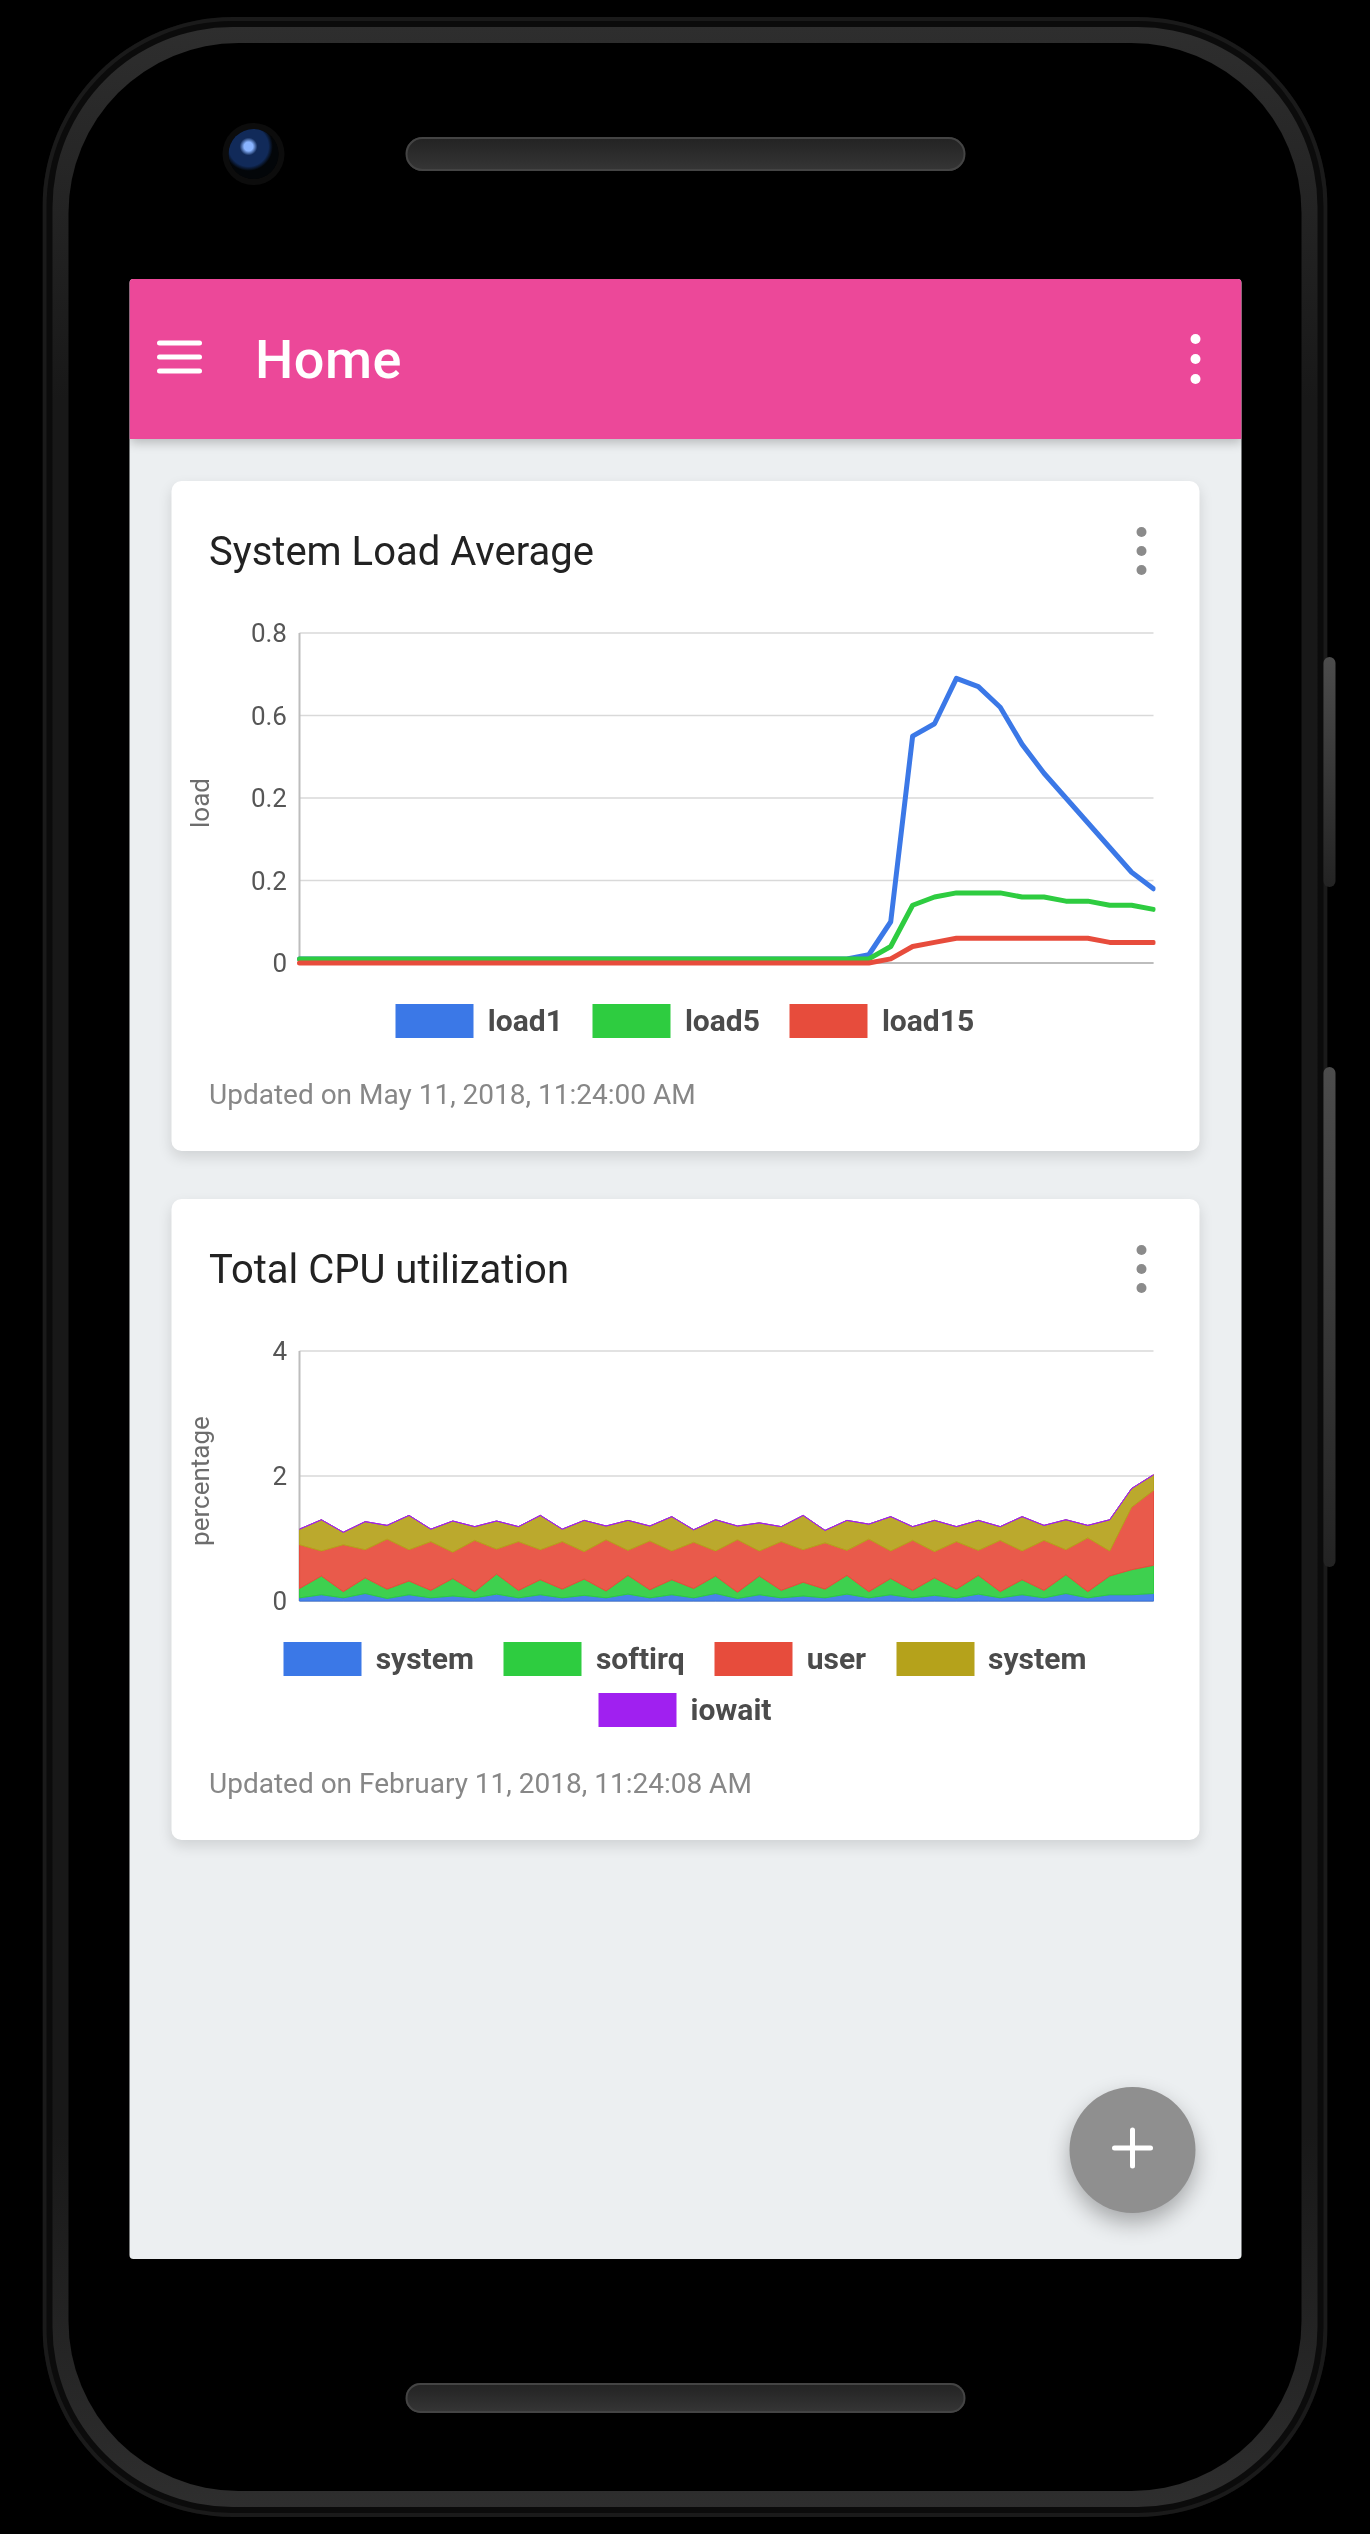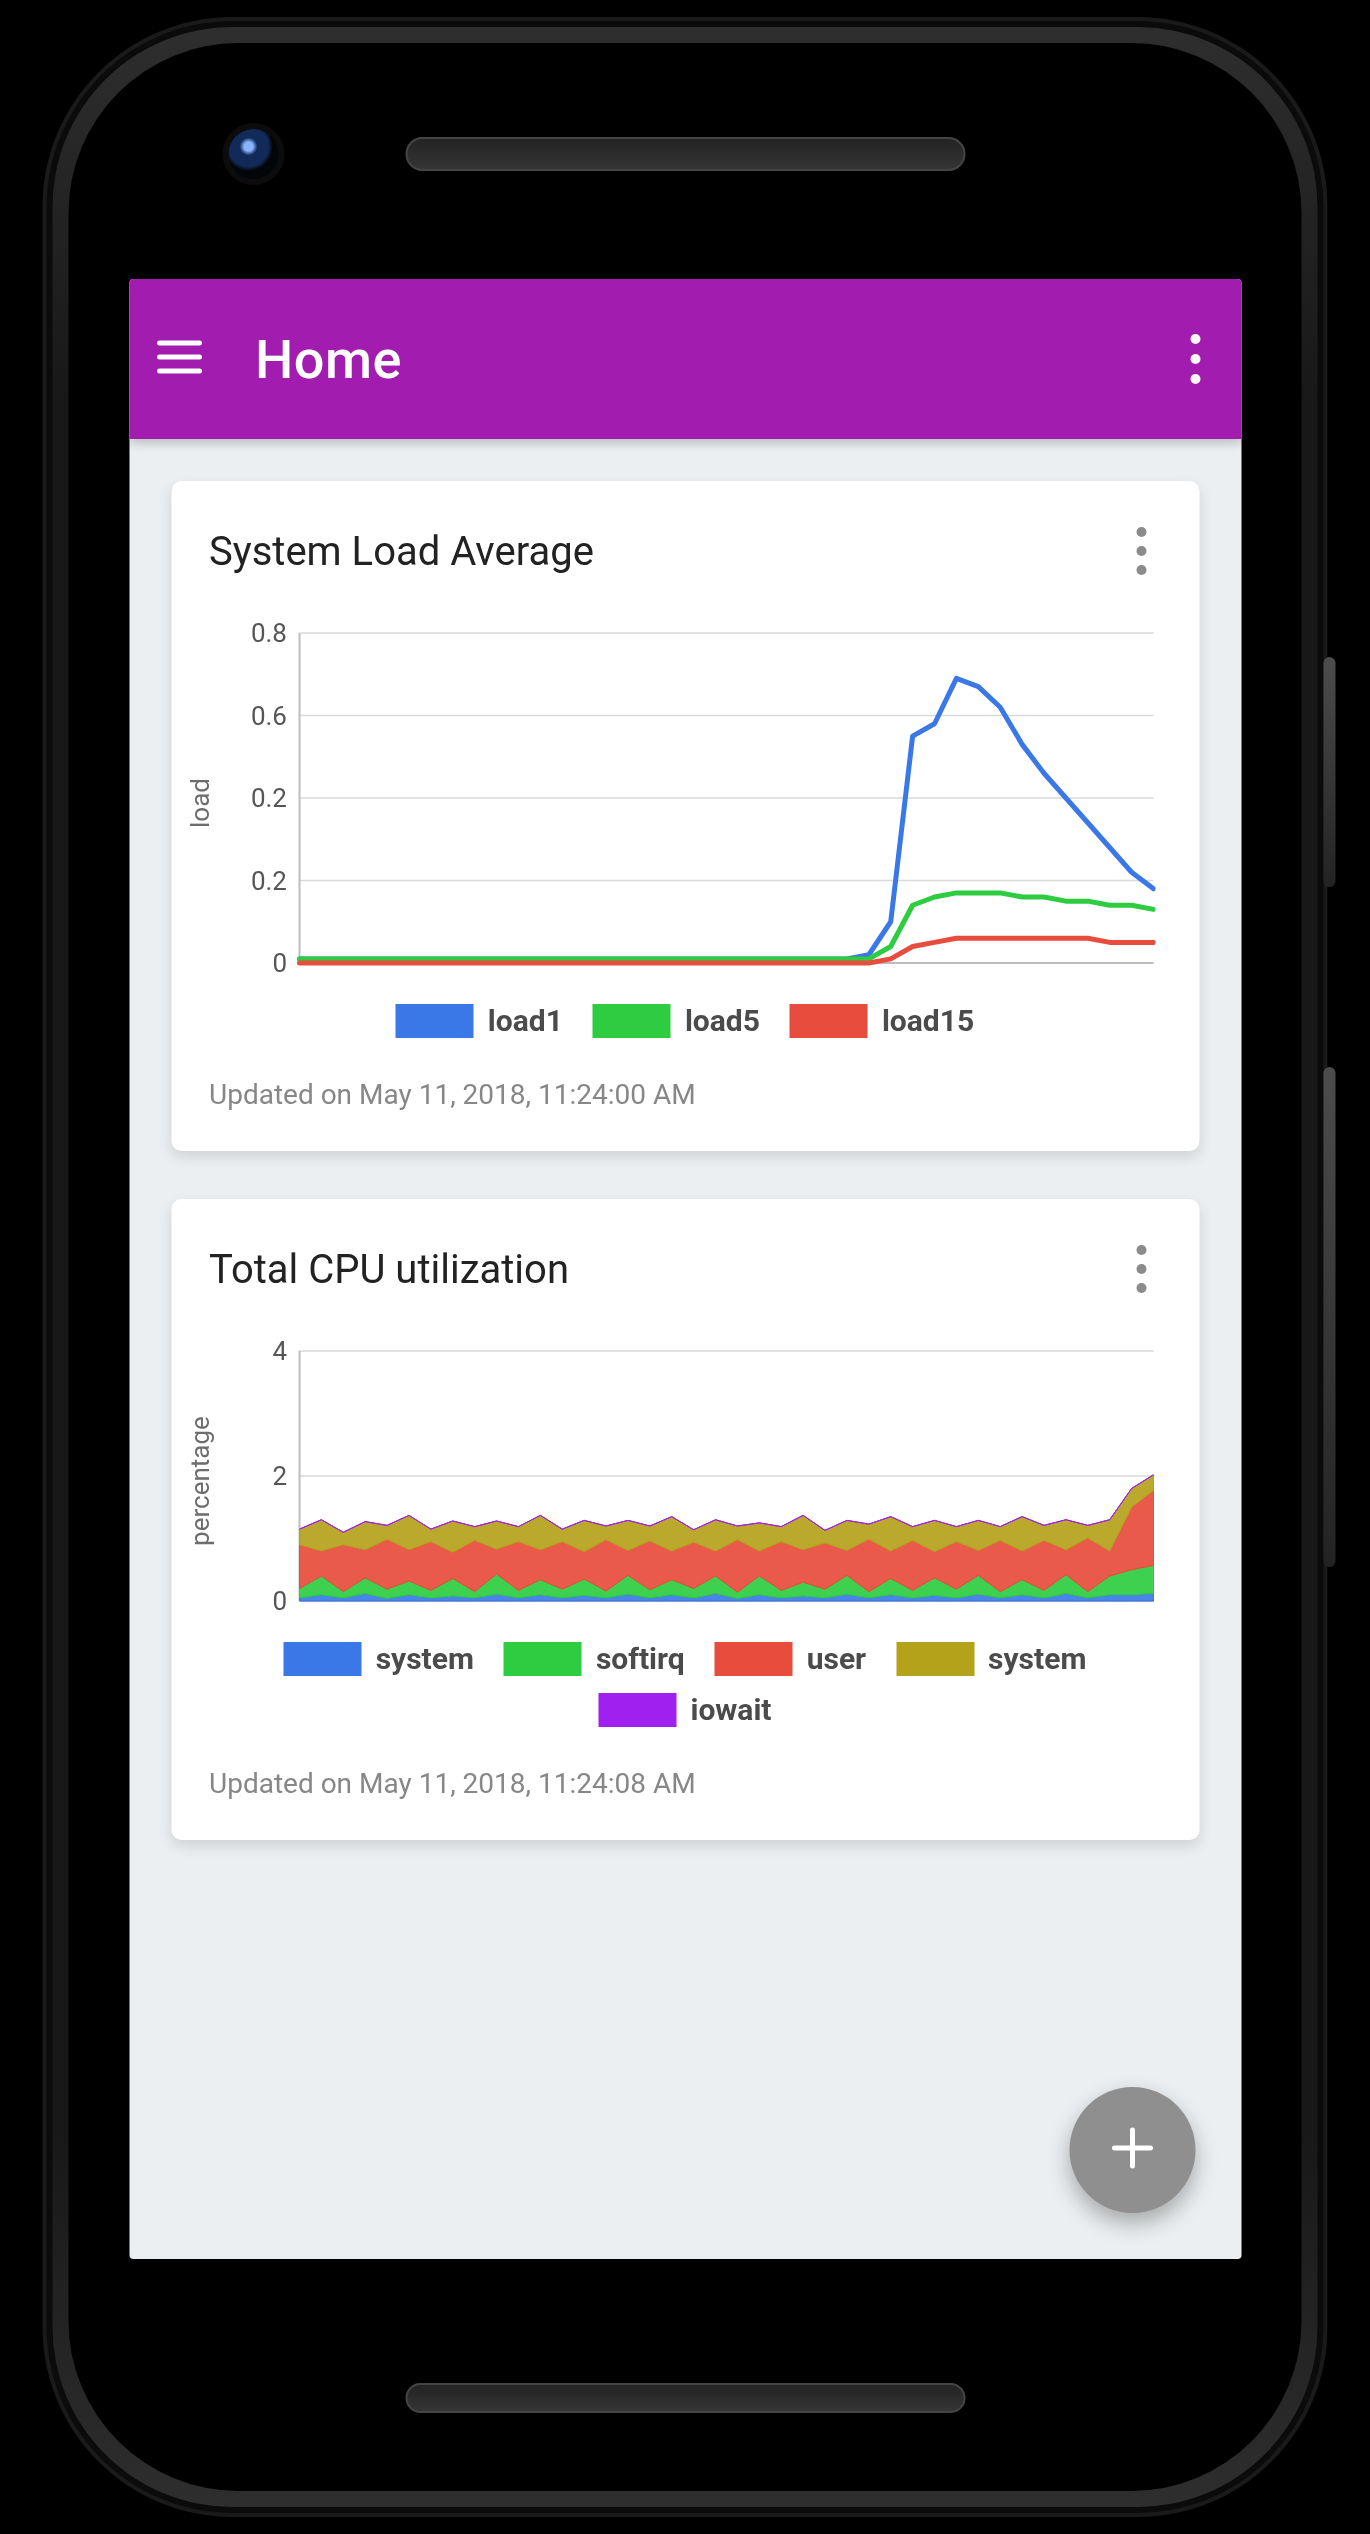--- a/index.html
+++ b/index.html
@@ -44,21 +44,21 @@
   .side-btn.b { top: 1050px; height: 500px; }
 
   
   .screen {
     position: absolute; left: 50%; transform: translateX(-50%);
     top: 236px; width: 1112px; height: 1980px;
     background: #eceff1; overflow: hidden; border-radius: 4px;
   }
 
   .appbar {
-    height: 160px; background: #a21caf; color: #fff;
+    height: 160px; background: #ec4899; color: #fff;
     display: flex; align-items: center; padding: 0 26px 0 18px;
     box-shadow: 0 4px 10px rgba(0,0,0,.22);
   }
   .hamburger { width: 64px; height: 64px; display:flex; align-items:center; justify-content:center; cursor:pointer; }
   .title { margin-left: 44px; font-size: 54px; font-weight: 500; letter-spacing: .5px; }
   .spacer { flex: 1; }
   .more-dots-v { width: 40px; height: 64px; display:flex; flex-direction:column; align-items:center; justify-content:center; gap:10px; cursor:pointer; }
   .more-dots-v i { width: 10px; height: 10px; border-radius: 50%; background: currentColor; display:block; }
 
   .body { padding: 42px 42px 0 42px; }
@@ -238,21 +238,21 @@
                 </div>
                 <div class="legend-item">
                   <span class="swatch" style="background:#b5a21b"></span>
                   <span class="legend-label">system</span>
                 </div>
                 <div class="legend-item">
                   <span class="swatch" style="background:#a020f0"></span>
                   <span class="legend-label">iowait</span>
                 </div>
               </div>
-            <div class="updated">Updated on May 11, 2018, 11:24:08 AM</div>
+            <div class="updated">Updated on February 11, 2018, 11:24:08 AM</div>
           </div>
 
         </div>
 
         <div class="fab">
           <span>
             <svg width="52" height="52" viewBox="0 0 52 52">
                 <g stroke="#fff" stroke-width="5" stroke-linecap="round">
                   <line x1="26" y1="8" x2="26" y2="44"></line>
                   <line x1="8" y1="26" x2="44" y2="26"></line>

